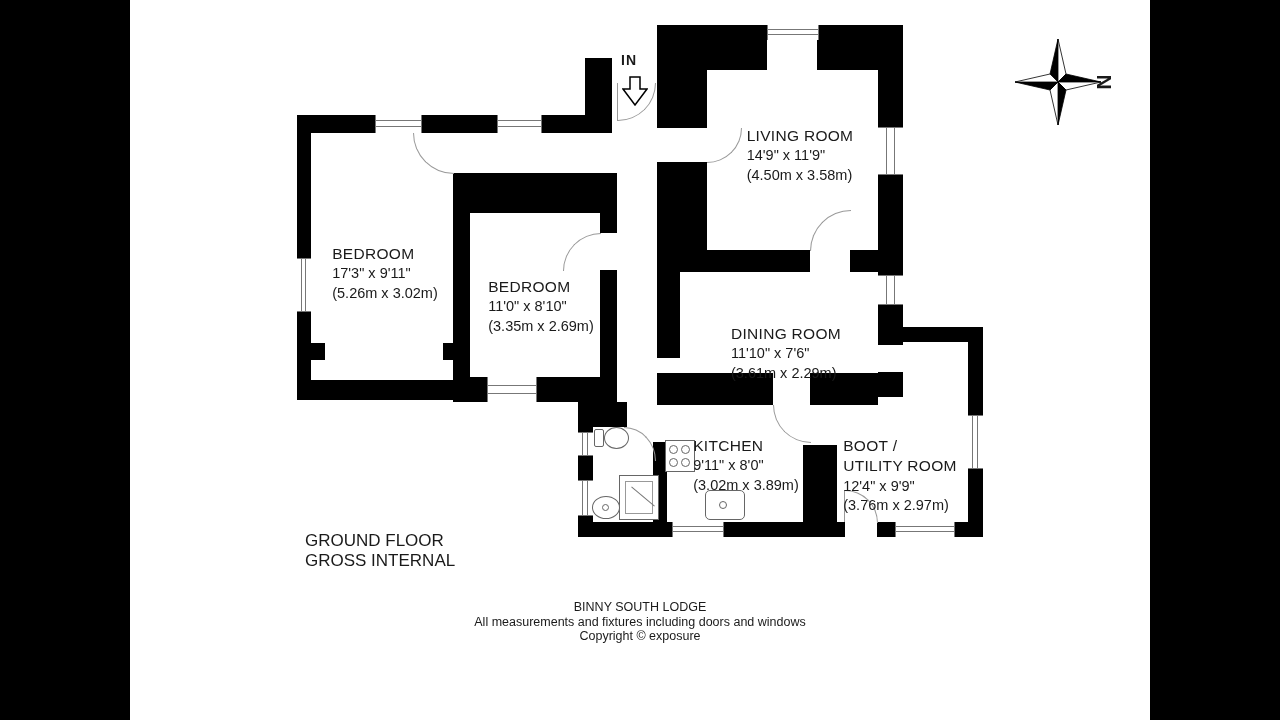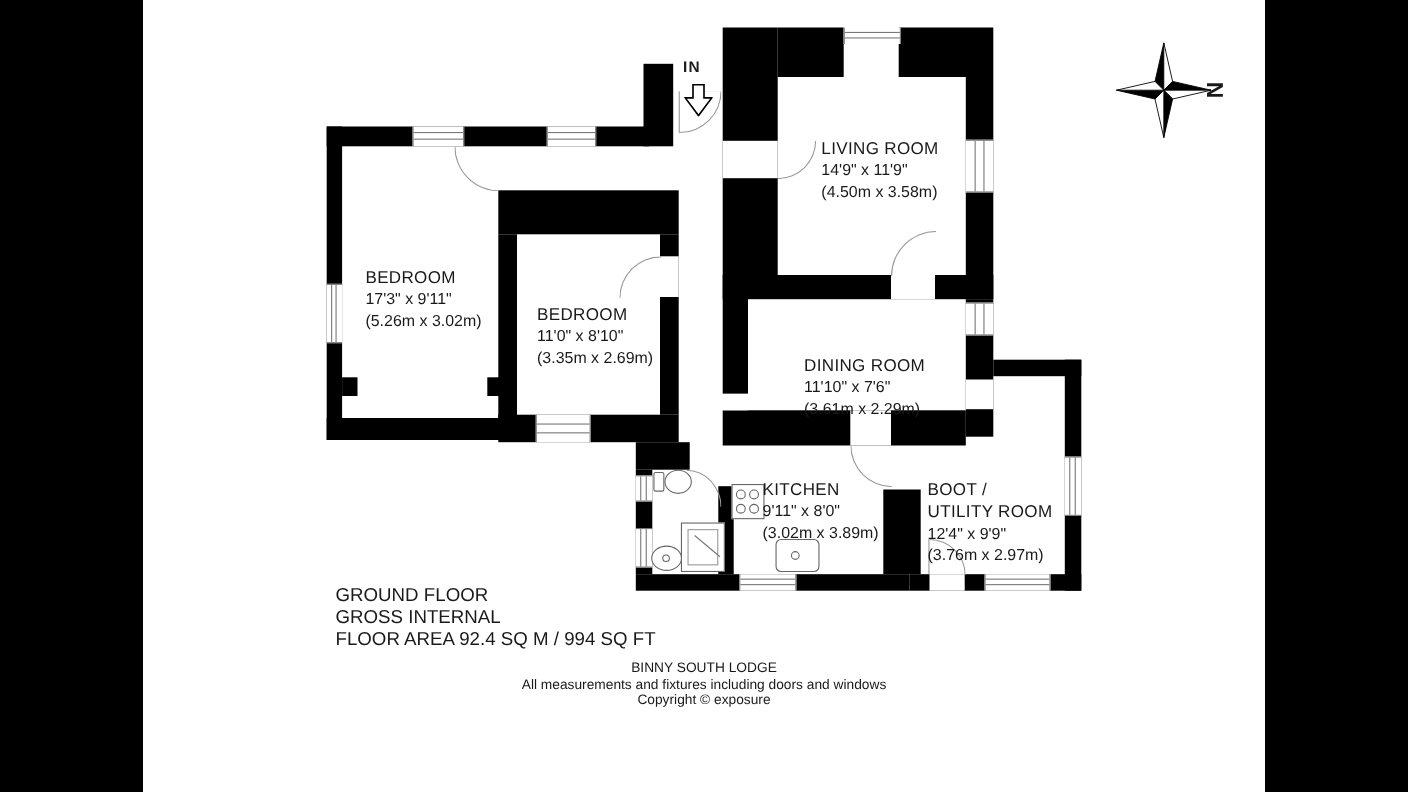--- a/index.html
+++ b/index.html
@@ -174,21 +174,20 @@
       <polygon points="45,88 45,45 37,53" fill="#fff" stroke="#000" stroke-width="0.8"></polygon>
       <polygon points="2,45 45,45 37,53" fill="#000" stroke="#000" stroke-width="0.8"></polygon>
       <polygon points="2,45 45,45 37,37" fill="#fff" stroke="#000" stroke-width="0.8"></polygon>
     </svg>
     <span id="compass-n">N</span>
   </div>
 
   <div id="floor-summary">
     <div>GROUND FLOOR</div>
     <div>GROSS INTERNAL</div>
-    <div>FLOOR AREA 92.4 SQ M / 994 SQ FT</div>
   </div>
 
   <div id="disclaimer">
     <div>BINNY SOUTH LODGE</div>
     <div>All measurements and fixtures including doors and windows</div>
     <div>Copyright ©  exposure</div>
   </div>
 
 </div>
 

